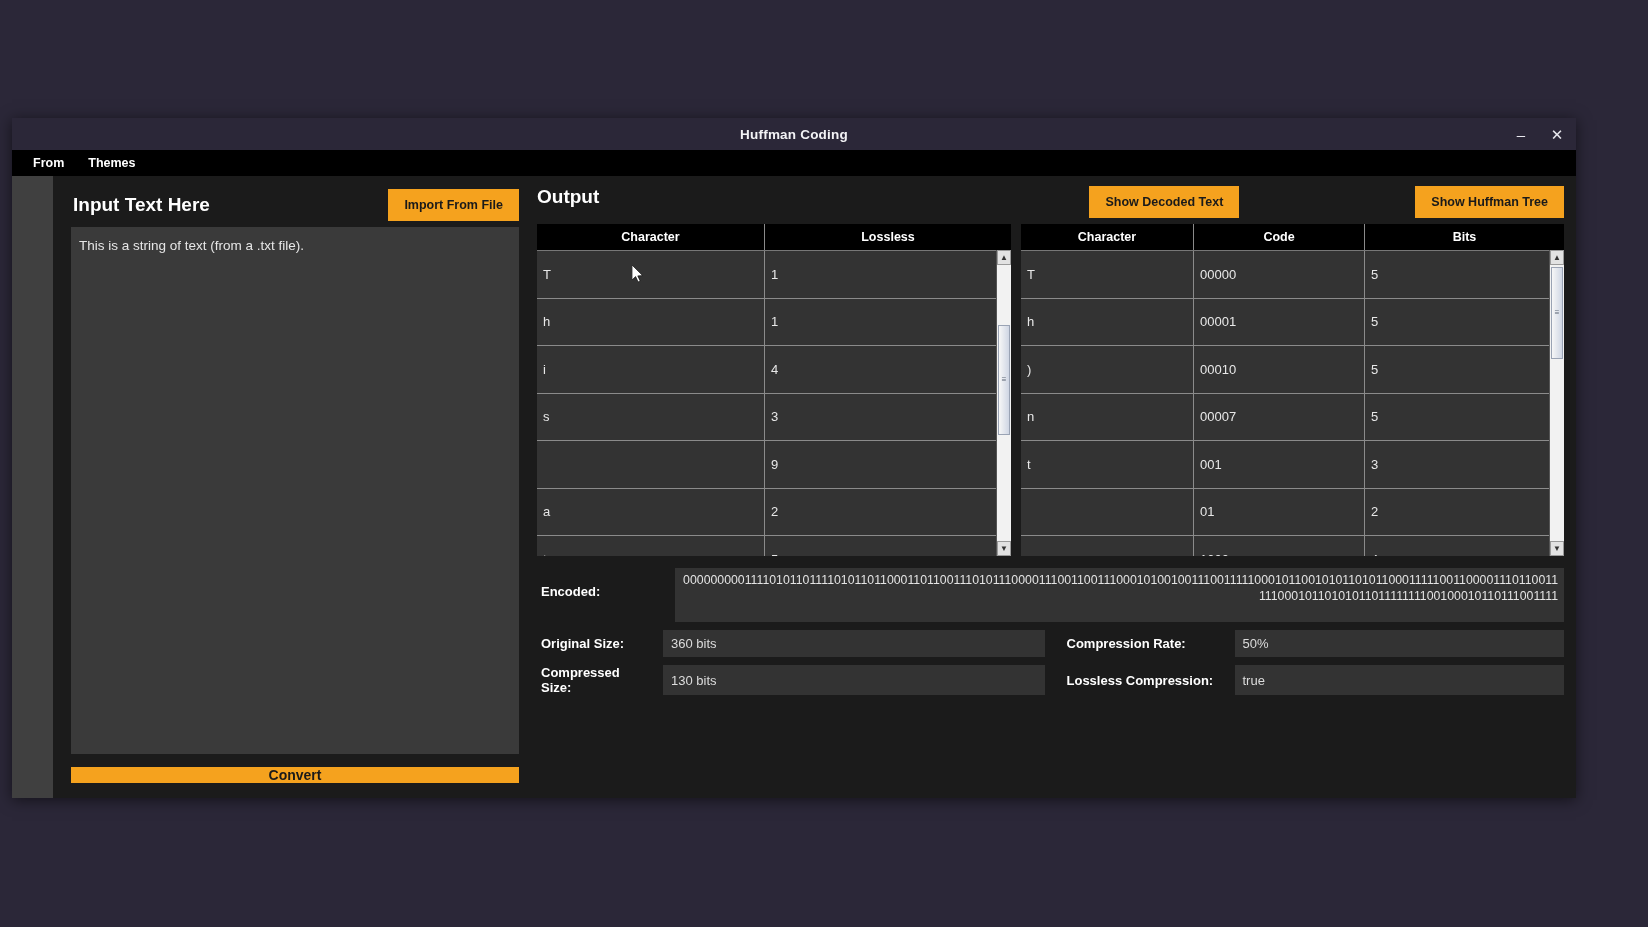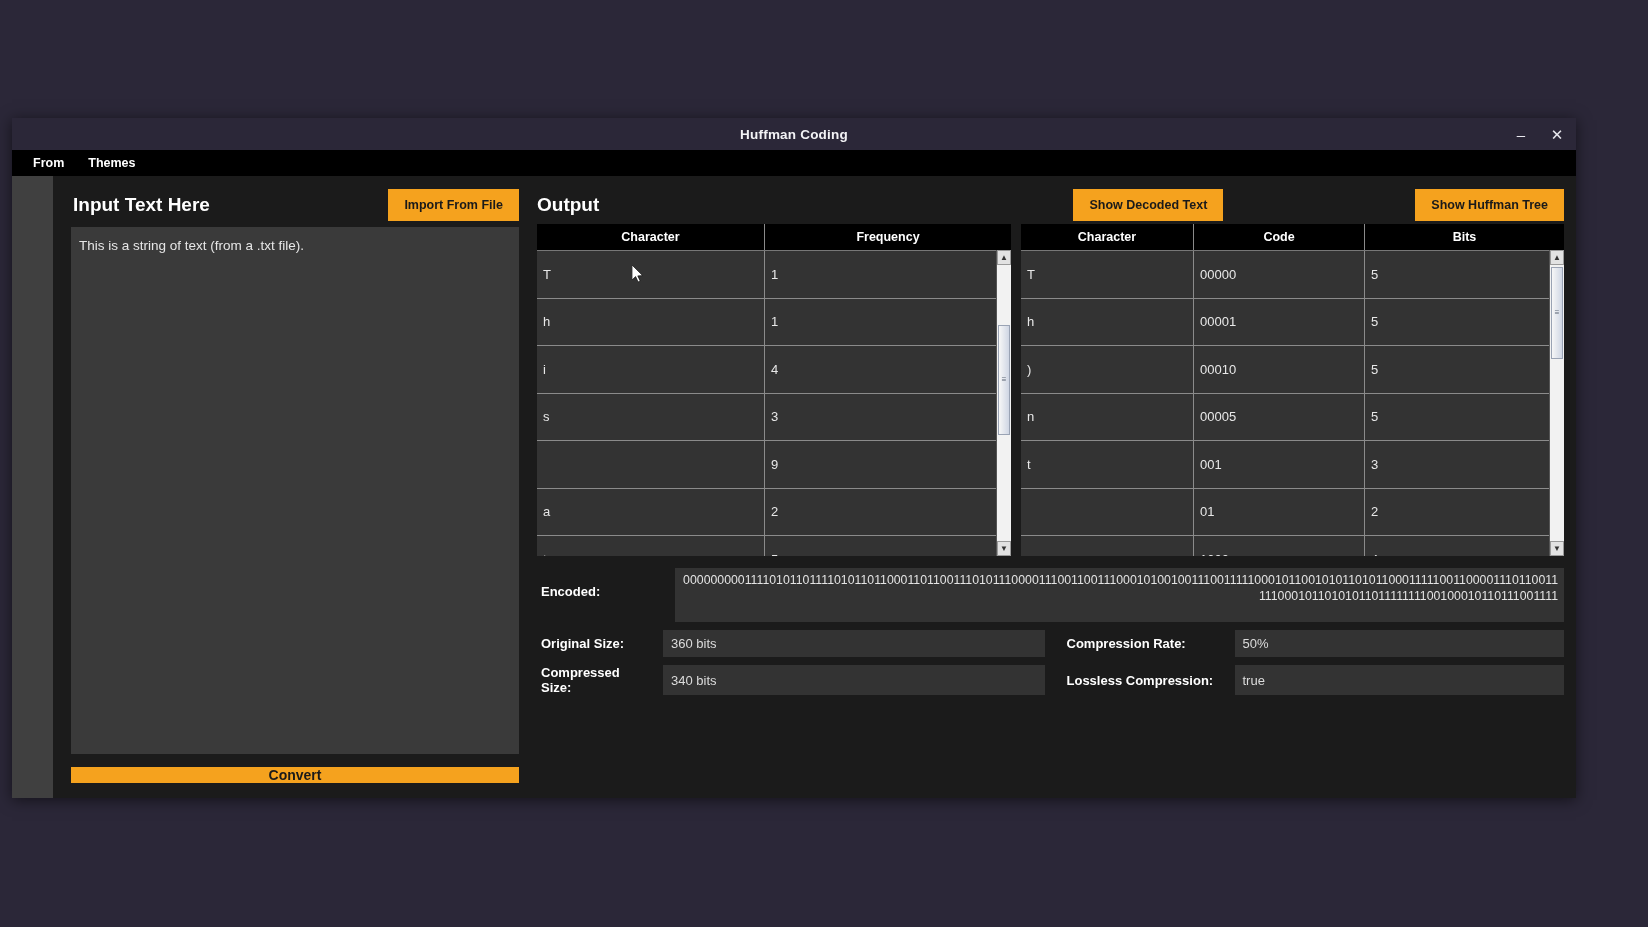--- a/index.html
+++ b/index.html
@@ -94,21 +94,21 @@
     padding: 0 0; cursor: pointer;
     font-family: "Liberation Sans", sans-serif;
   }
 
   
   .right {
     flex: 1; display: flex; flex-direction: column; min-width: 0;
     padding-left: 6px;
   }
   .right-head {
-    display: flex; align-items: center; height: 38px; gap: 16px;
+    display: flex; align-items: flex-start; height: 38px; gap: 0;
   }
   .right-head .spacer { flex: 1; }
   .tables { display: flex; gap: 10px; height: 332px; flex: none; }
   .tablebox {
     background: #000; display: flex; flex-direction: column;
     min-width: 0;
   }
   .tablebox.freq { width: 474px; flex: none; }
   .tablebox.codes { flex: 1; }
   .thead { display: flex; background: #000; height: 26px; flex: none; }
@@ -229,21 +229,21 @@
           <div class="spacer"></div>
           <button class="btn-orange" style="margin-right:176px;">Show Decoded Text</button>
           <button class="btn-orange">Show Huffman Tree</button>
         </div>
 
         <div class="tables">
 
           <div class="tablebox freq">
             <div class="thead">
               <div class="th" style="width:228px;">Character</div>
-              <div class="th" style="flex:1;">Frequency</div>
+              <div class="th" style="flex:1;">Lossless</div>
             </div>
             <div class="tbody-wrap">
               <div class="tbody" id="freq-body">
                   <div class="trow">
                     <div class="td" style="width: 228px;">T</div>
                     <div class="td" style="flex: 1 1 0%;">1</div>
                   </div>
                   <div class="trow">
                     <div class="td" style="width: 228px;">h</div>
                     <div class="td" style="flex: 1 1 0%;">1</div>
@@ -303,21 +303,21 @@
                     <div class="td" style="width: 171px;">00001</div>
                     <div class="td" style="flex: 1 1 0%;">5</div>
                   </div>
                   <div class="trow">
                     <div class="td" style="width: 173px;">)</div>
                     <div class="td" style="width: 171px;">00010</div>
                     <div class="td" style="flex: 1 1 0%;">5</div>
                   </div>
                   <div class="trow">
                     <div class="td" style="width: 173px;">n</div>
-                    <div class="td" style="width: 171px;">00005</div>
+                    <div class="td" style="width: 171px;">00007</div>
                     <div class="td" style="flex: 1 1 0%;">5</div>
                   </div>
                   <div class="trow">
                     <div class="td" style="width: 173px;">t</div>
                     <div class="td" style="width: 171px;">001</div>
                     <div class="td" style="flex: 1 1 0%;">3</div>
                   </div>
                   <div class="trow">
                     <div class="td" style="width: 173px;"></div>
                     <div class="td" style="width: 171px;">01</div>
@@ -360,21 +360,21 @@
             </div>
             <div class="half right-half">
               <div class="flabel">Compression Rate:</div>
               <div class="fvalue">50%</div>
             </div>
           </div>
 
           <div class="frow">
             <div class="half">
               <div class="flabel">Compressed Size:</div>
-              <div class="fvalue">340 bits</div>
+              <div class="fvalue">130 bits</div>
             </div>
             <div class="half right-half">
               <div class="flabel">Lossless Compression:</div>
               <div class="fvalue">true</div>
             </div>
           </div>
         </div>
 
       </div>
     </div>

